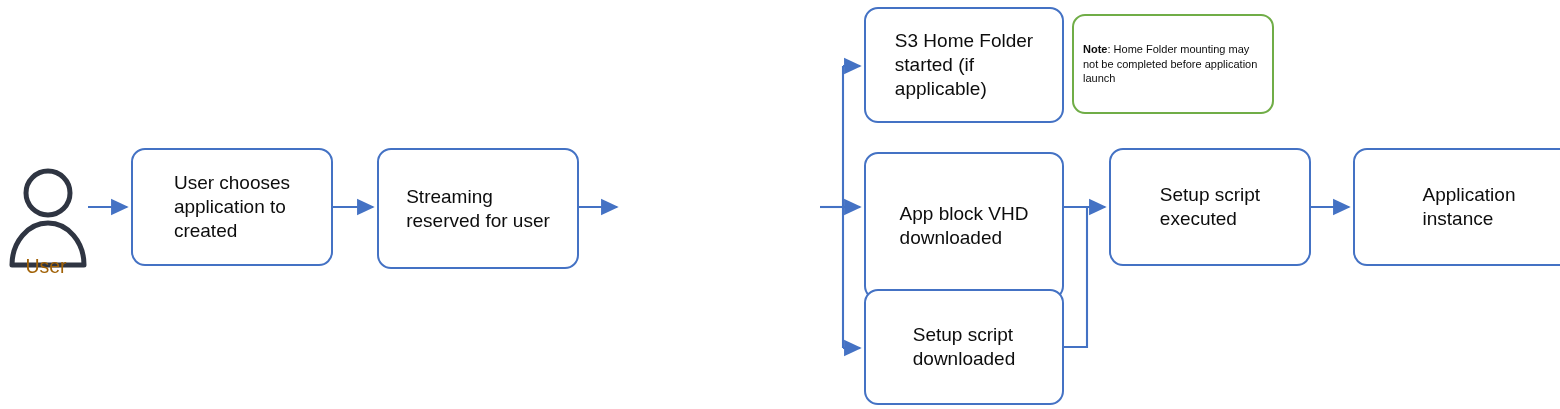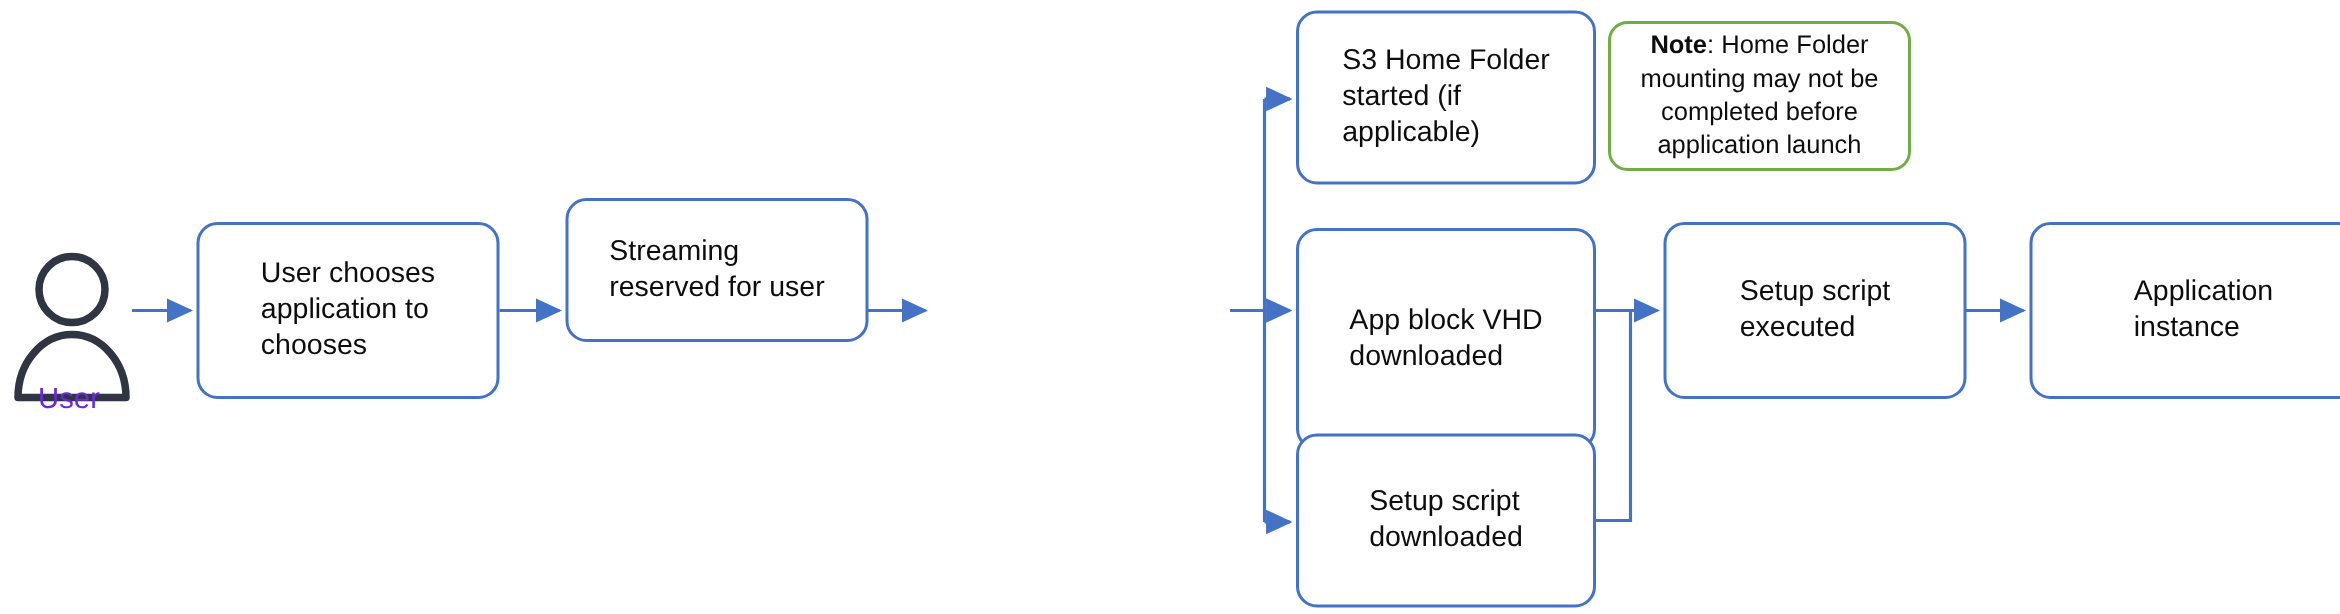--- a/index.html
+++ b/index.html
@@ -16,30 +16,30 @@
     border:2.2px solid #4472C4;border-radius:14px;background:#ffffff;
     display:flex;align-items:center;justify-content:center;text-align:left;
     font-size:19px;line-height:1.26;color:#0d0d0d;
     padding:4px 8px;
   }
   .node span{display:block;}
 
   .note{
     position:absolute;box-sizing:border-box;
     border:2.2px solid #70AD47;border-radius:13px;background:#ffffff;
-    display:flex;align-items:center;justify-content:center;text-align:center;
-    font-size:17px;line-height:1.32;color:#0d0d0d;padding:4px 9px;
+    display:flex;align-items:center;justify-content:center;text-align:left;
+    font-size:11px;line-height:1.32;color:#0d0d0d;padding:4px 9px;
   }
   .note b{font-weight:bold;}
 
   .actor{position:absolute;left:6px;top:160px;width:84px;height:120px;}
   .actor svg{display:block;}
   .actor-label{
     position:absolute;left:0;top:255px;width:92px;text-align:center;
-    font-size:19.5px;color:#6d28d9;
+    font-size:19.5px;color:#a16207;
   }
 </style>
 </head>
 <body>
 
 <div id="canvas">
 
   <svg class="wires" viewBox="0 0 1560 409">
     <defs>
       <marker id="ah" markerWidth="9" markerHeight="9" refX="7.6" refY="4.5" orient="auto" markerUnits="strokeWidth">
@@ -70,25 +70,25 @@
       <circle cx="42" cy="33" r="22" fill="none" stroke="#2F3542" stroke-width="5"></circle>
       <path d="M6,105 a36,42 0 0 1 72,0 z" fill="none" stroke="#2F3542" stroke-width="5" stroke-linejoin="round"></path>
     </svg>
   </div>
   <div class="actor-label">User</div>
 
   <div class="node" style="left:131px;top:148px;width:202px;height:118px;">
     <span>
       <span>User chooses</span>
       <span>application to</span>
-      <span>chooses</span>
+      <span>created</span>
     </span>
   </div>
 
-  <div class="node" style="left:377px;top:132px;width:202px;height:96px;">
+  <div class="node" style="left:377px;top:148px;width:202px;height:121px;">
     <span>
       <span>Streaming</span>
       <span>reserved for user</span>
     </span>
   </div>
 
 
   <div class="node" style="left:864px;top:7px;width:200px;height:116px;">
     <span>
       <span>S3 Home Folder</span>

